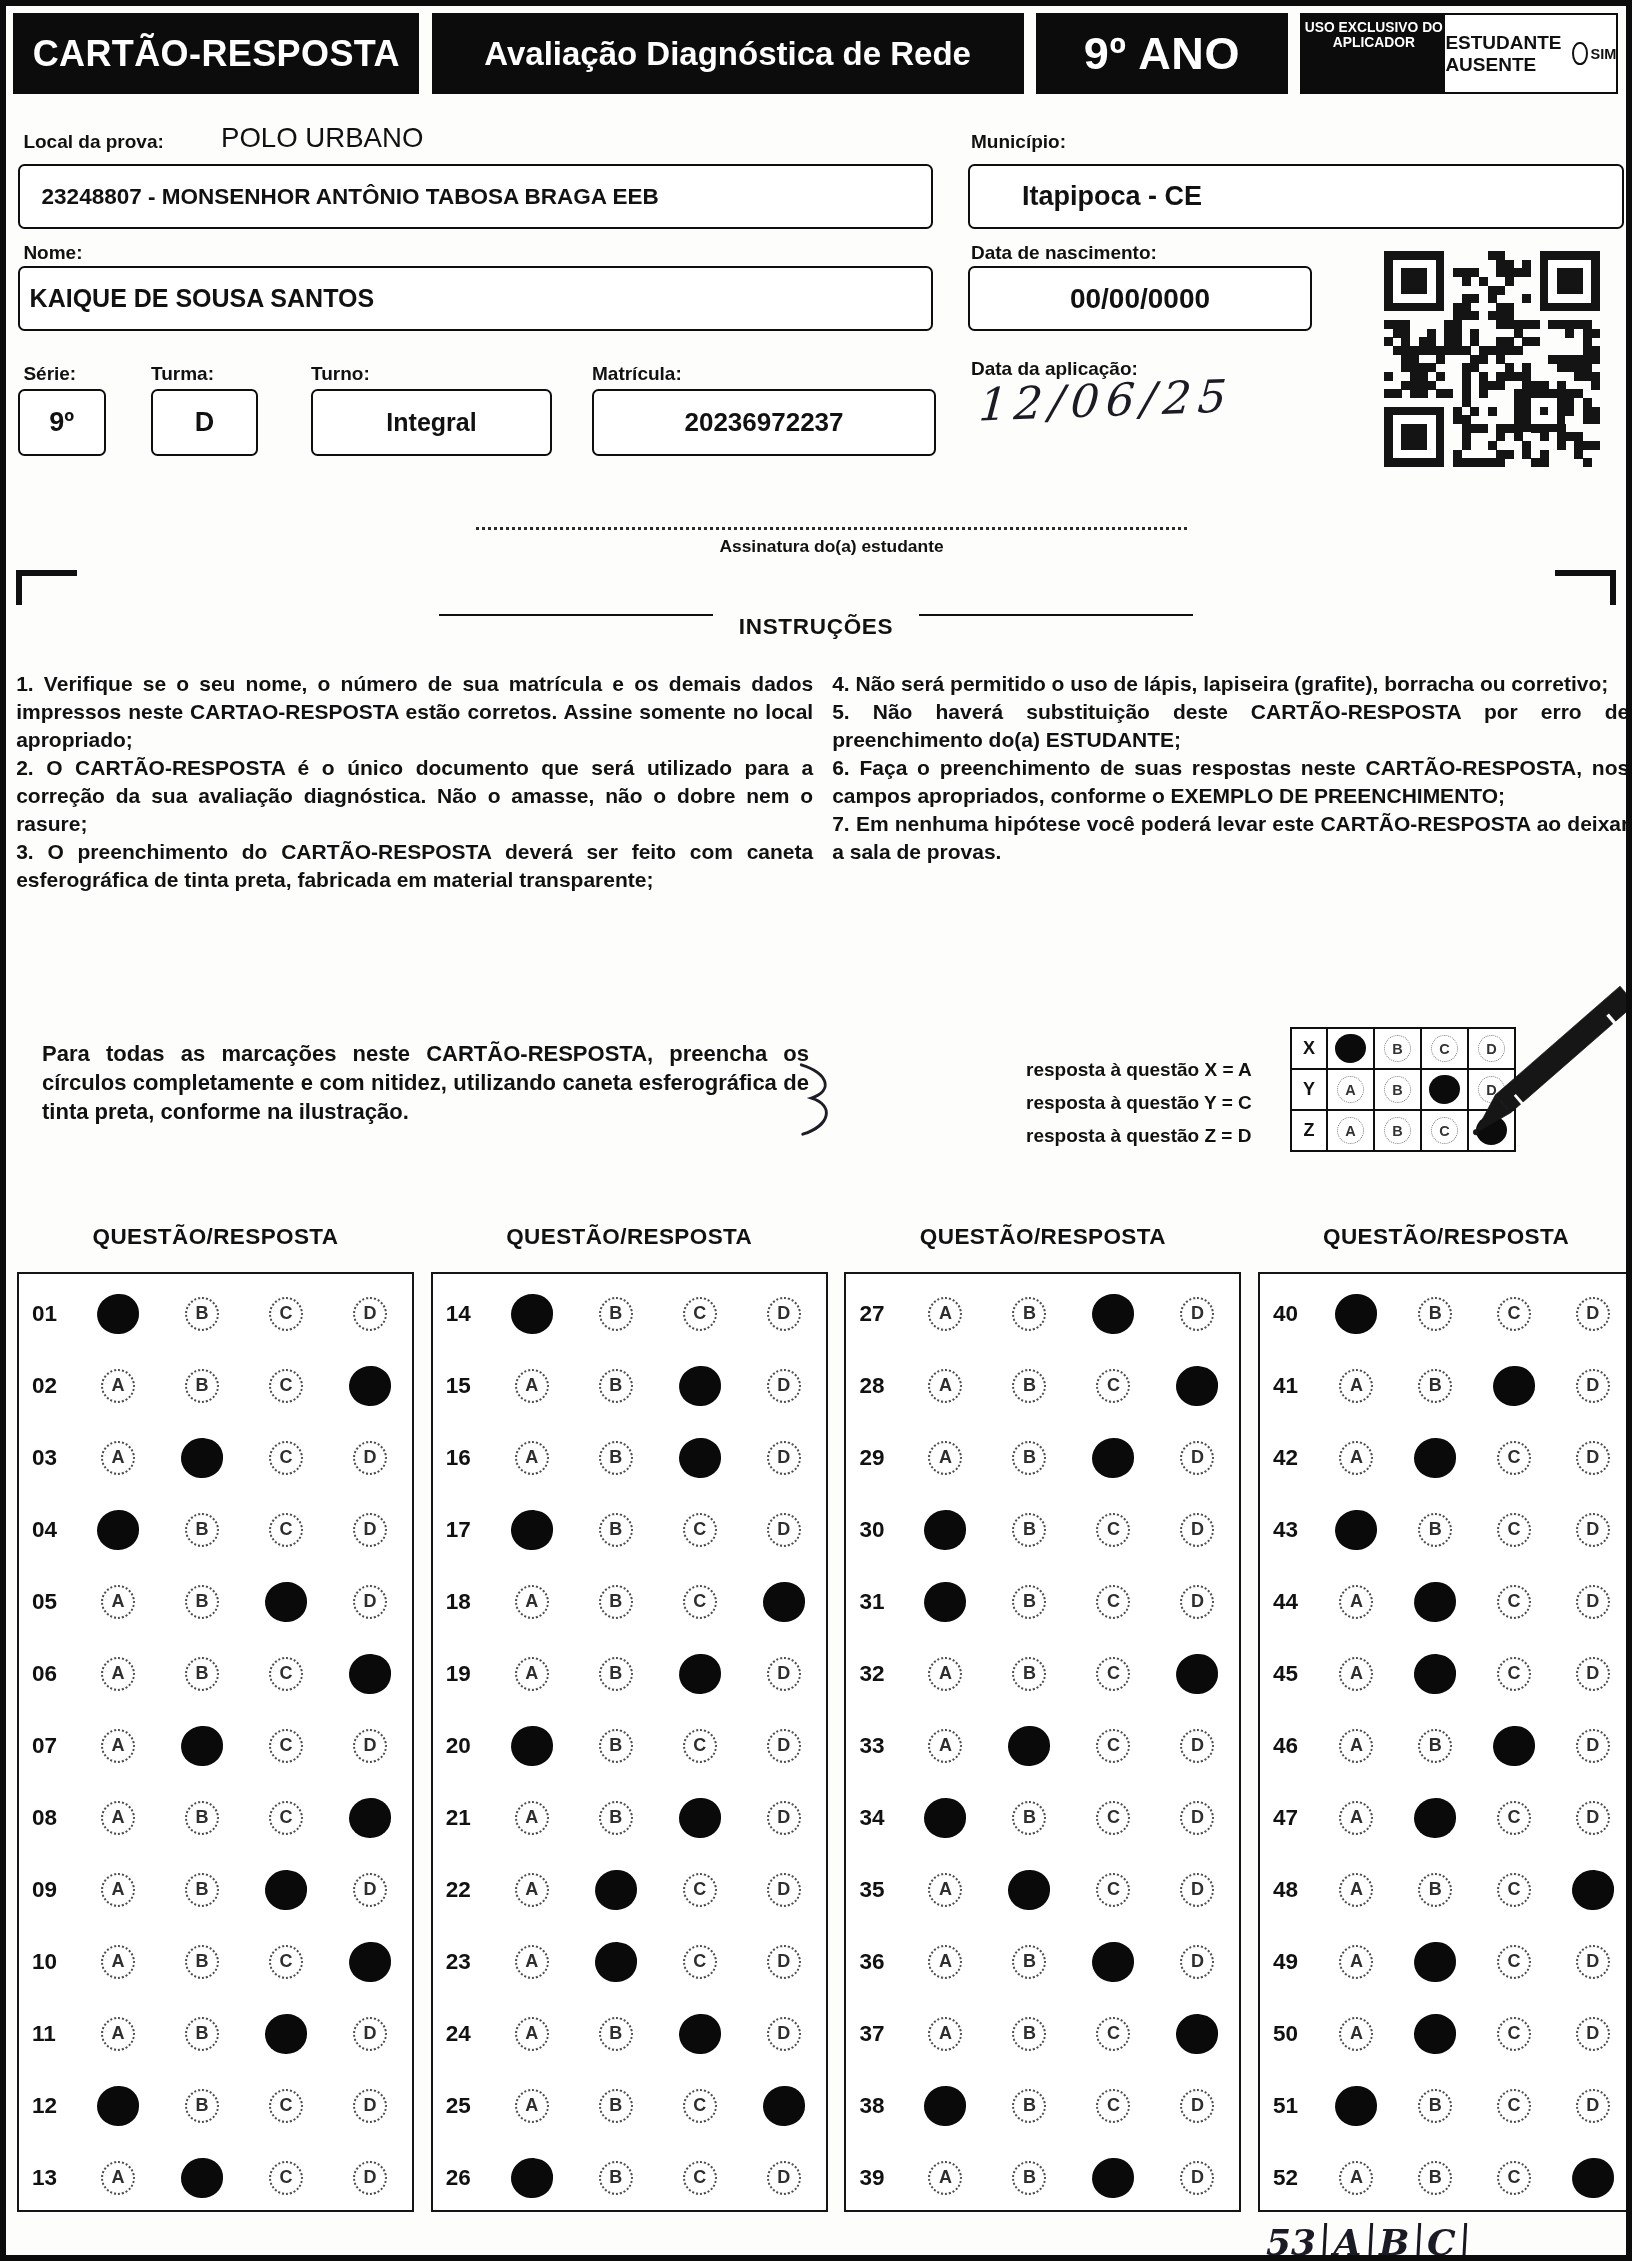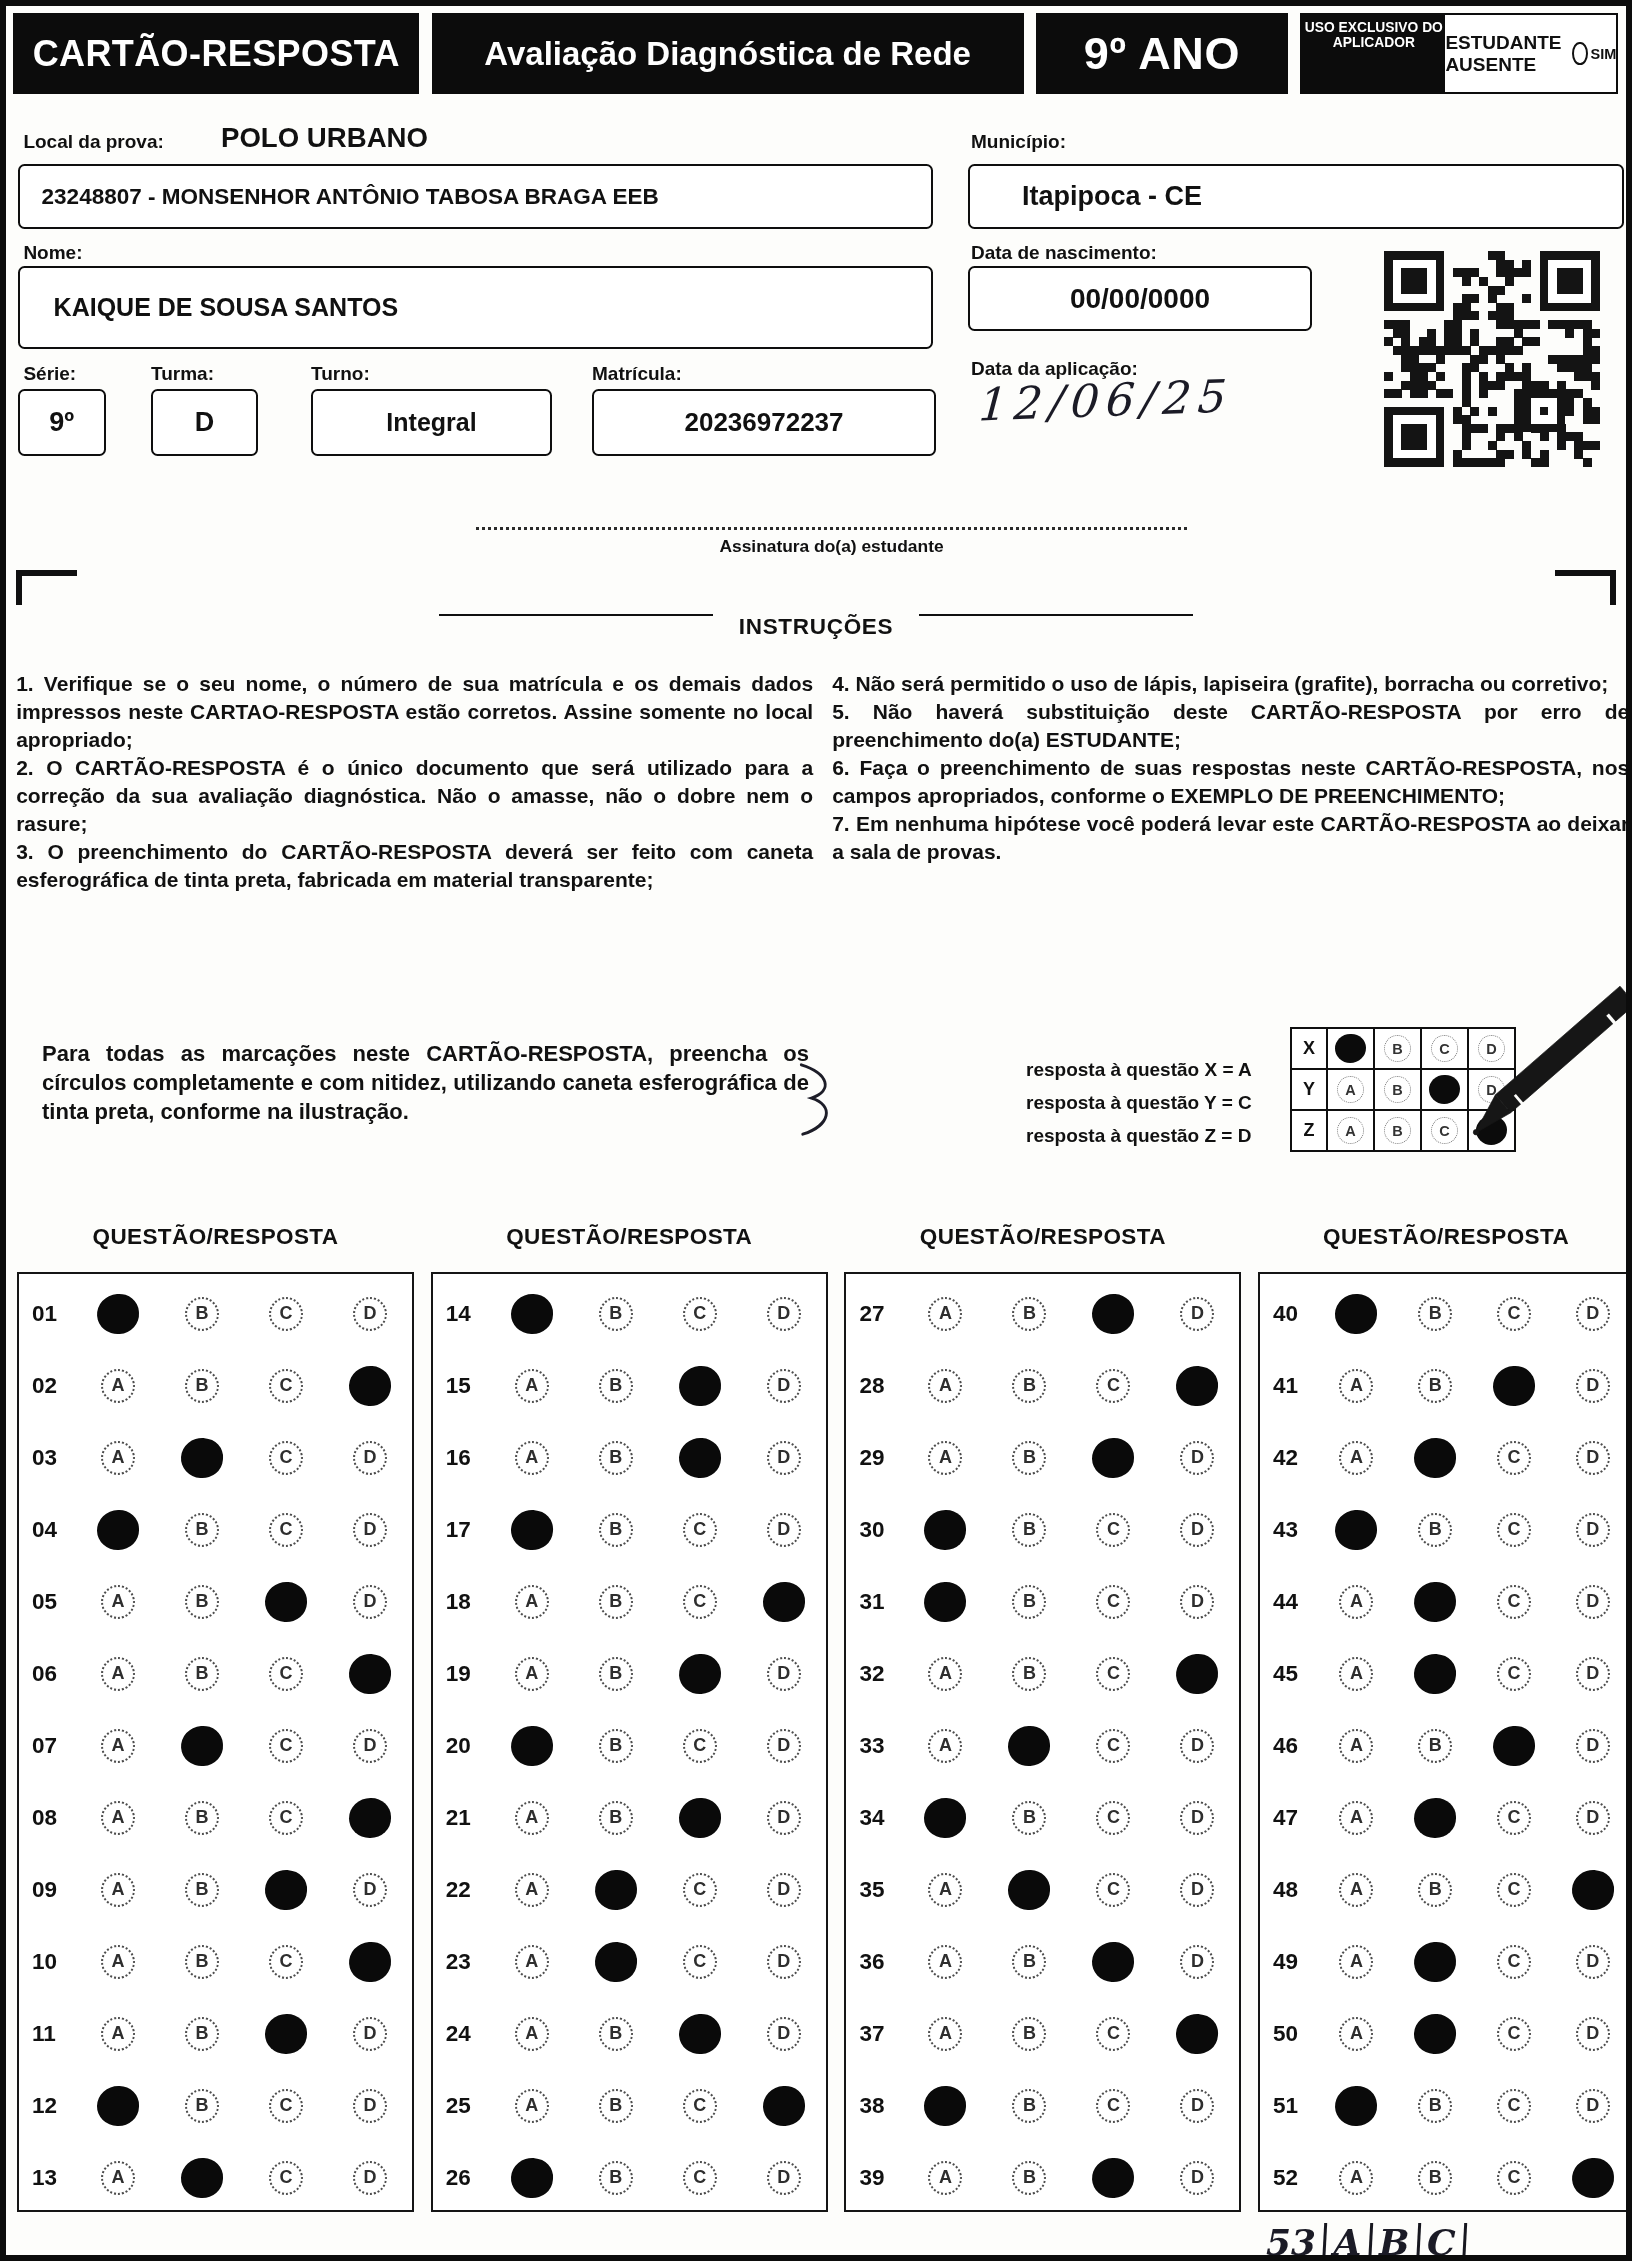--- a/index.html
+++ b/index.html
@@ -16,34 +16,34 @@
   .h-grade{width:252px;font-size:45px;letter-spacing:0.7px}
   .apl{width:318px;border:2.9px solid #0c0c0c;background:#fff;display:flex;flex-direction:row}
   .apl-top{background:#0c0c0c;color:#fff;font-size:13.8px;font-weight:bold;text-align:center;padding:4.4px 0 3.6px}
   .apl-bot{flex:1;display:flex;align-items:center;justify-content:center;gap:3px;font-size:19px;font-weight:bold}
   .circle{width:23px;height:23px;border:2.2px solid #111;border-radius:50%;display:inline-block}
   .apl-sim{font-size:14.5px}
 
   
   .lbl{position:absolute;font-size:19px;font-weight:bold;white-space:nowrap}
   #lbl-local{left:17.4px;top:125px}
-  #val-local{position:absolute;left:215px;top:116px;font-size:27.6px;font-weight:bold}
+  #val-local{position:absolute;left:215px;top:116px;font-size:27.6px;font-weight:normal}
   #lbl-municipio{left:965px;top:125px}
   #lbl-nome{left:17.4px;top:236px}
   #lbl-nascimento{left:965px;top:236px}
   #lbl-serie{left:17.4px;top:357px}
   #lbl-turma{left:145px;top:357px}
   #lbl-turno{left:305px;top:357px}
   #lbl-matricula{left:586px;top:357px}
   #lbl-aplicacao{left:965px;top:352px}
   .fbox{position:absolute;border:2.9px solid #0e0e0e;border-radius:6.5px;background:#fff;
         display:flex;align-items:center;font-weight:bold}
   #box-school{left:11.6px;top:158px;width:915px;height:65px;font-size:22.5px;padding-left:22px}
   #box-municipio{left:962px;top:158px;width:656px;height:65px;font-size:27px;padding-left:52px}
-  #box-nome{left:11.6px;top:260px;width:915px;height:83px;font-size:25px;padding-left:34px}
+  #box-nome{left:11.6px;top:260px;width:915px;height:65px;font-size:25px;padding-left:10px}
   #box-nascimento{left:962px;top:260px;width:344px;height:65px;font-size:28px;justify-content:center}
   #box-serie{left:11.6px;top:383px;width:88px;height:67px;font-size:27px;justify-content:center}
   #box-turma{left:145px;top:383px;width:107px;height:67px;font-size:27px;justify-content:center}
   #box-turno{left:305px;top:383px;width:241px;height:67px;font-size:25px;justify-content:center}
   #box-matricula{left:586px;top:383px;width:344px;height:67px;font-size:26px;justify-content:center}
   .hand{font-family:"DejaVu Serif",serif;font-style:italic}
   #val-aplicacao{position:absolute;left:973px;top:368px;font-size:45px;letter-spacing:6.5px;
                  transform:rotate(-2deg) skewX(-6deg)}
   #qr{position:absolute;left:1378px;top:245px;width:216px;height:216px}
   #qr svg{width:100%;height:100%;shape-rendering:crispEdges}

